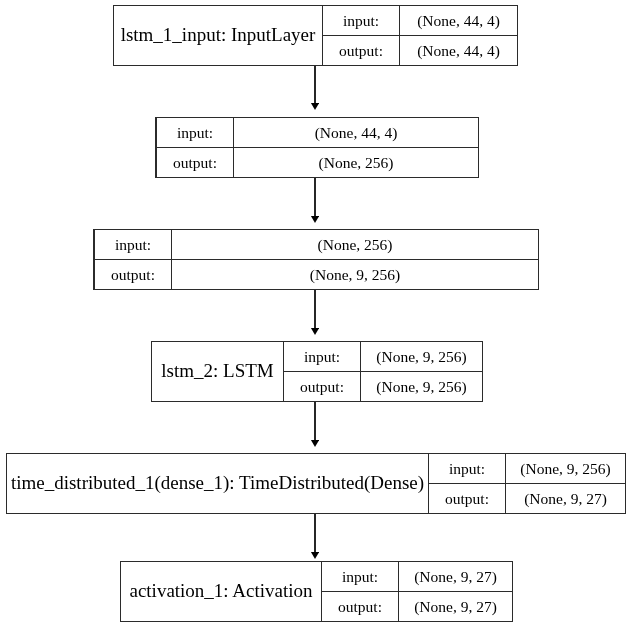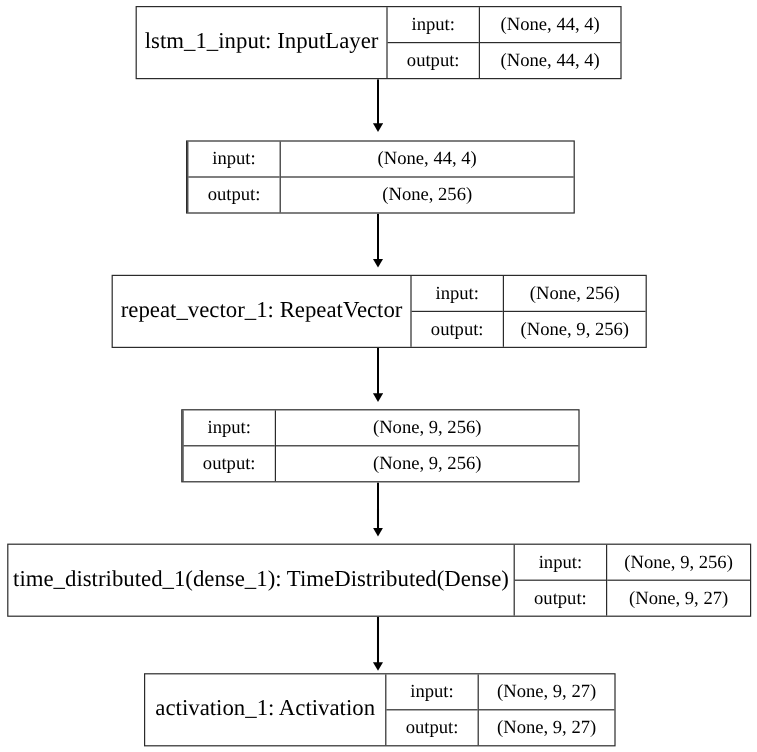--- a/index.html
+++ b/index.html
@@ -119,32 +119,32 @@
       <div class="io-cell top">input:</div>
       <div class="io-cell">output:</div>
     </div>
     <div class="io-values" style="flex:1 1 auto;">
       <div class="io-cell top">(None, 44, 4)</div>
       <div class="io-cell">(None, 256)</div>
     </div>
   </div>
 
   <div class="node" style="left:93px; top:229px; width:446px; height:61px;">
-    <div class="node-name" style="width:248px;">repeat_vector_1: RepeatVector</div>
     <div class="io-labels" style="width:77px;">
       <div class="io-cell top">input:</div>
       <div class="io-cell">output:</div>
     </div>
     <div class="io-values" style="flex:1 1 auto;">
       <div class="io-cell top">(None, 256)</div>
       <div class="io-cell">(None, 9, 256)</div>
     </div>
   </div>
 
   <div class="node" style="left:151px; top:341px; width:332px; height:61px;">
+    <div class="node-name" style="width:131px;">lstm_2: LSTM</div>
     <div class="io-labels" style="width:77px;">
       <div class="io-cell top">input:</div>
       <div class="io-cell">output:</div>
     </div>
     <div class="io-values" style="flex:1 1 auto;">
       <div class="io-cell top">(None, 9, 256)</div>
       <div class="io-cell">(None, 9, 256)</div>
     </div>
   </div>
 

